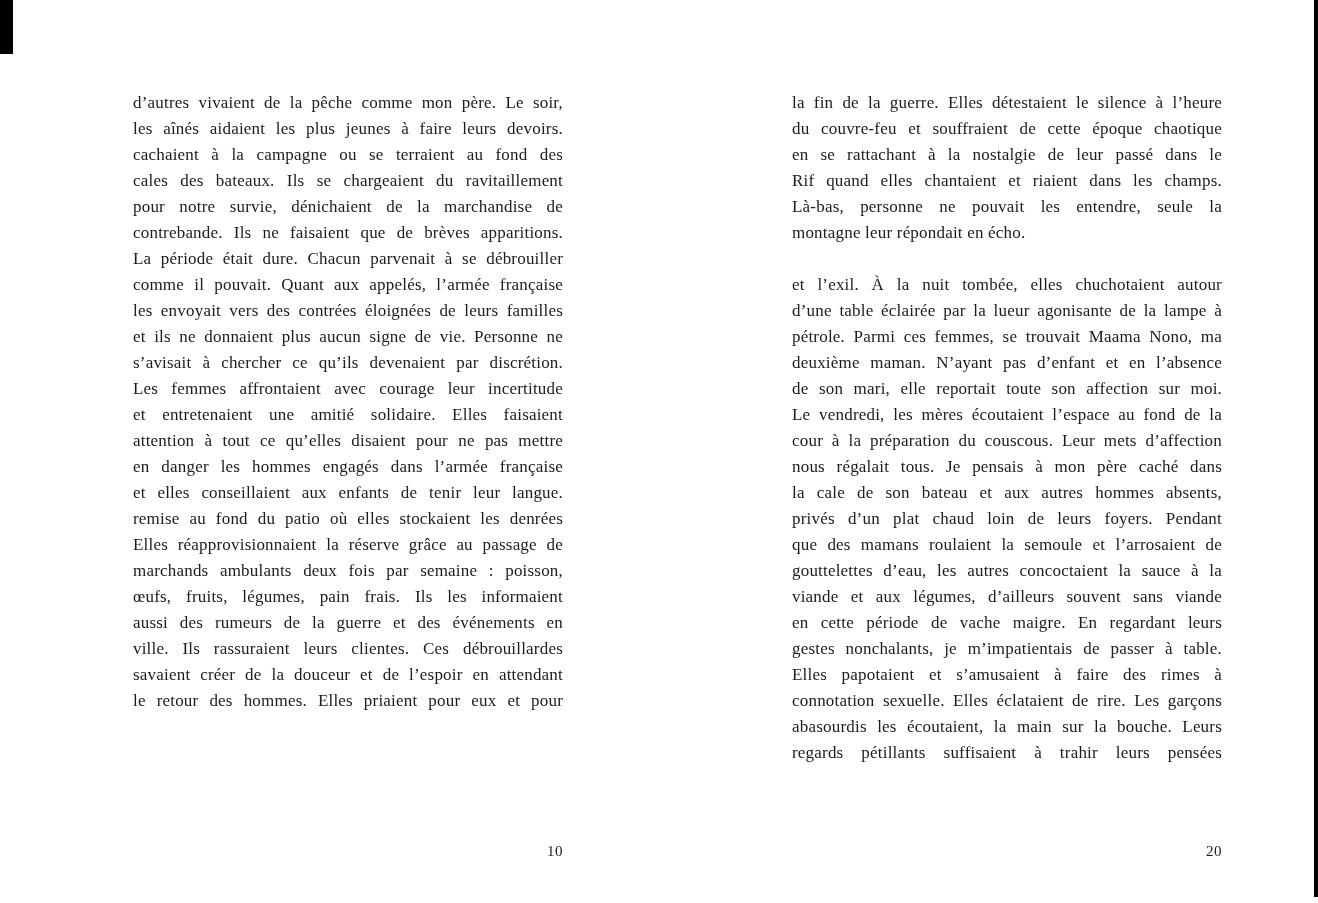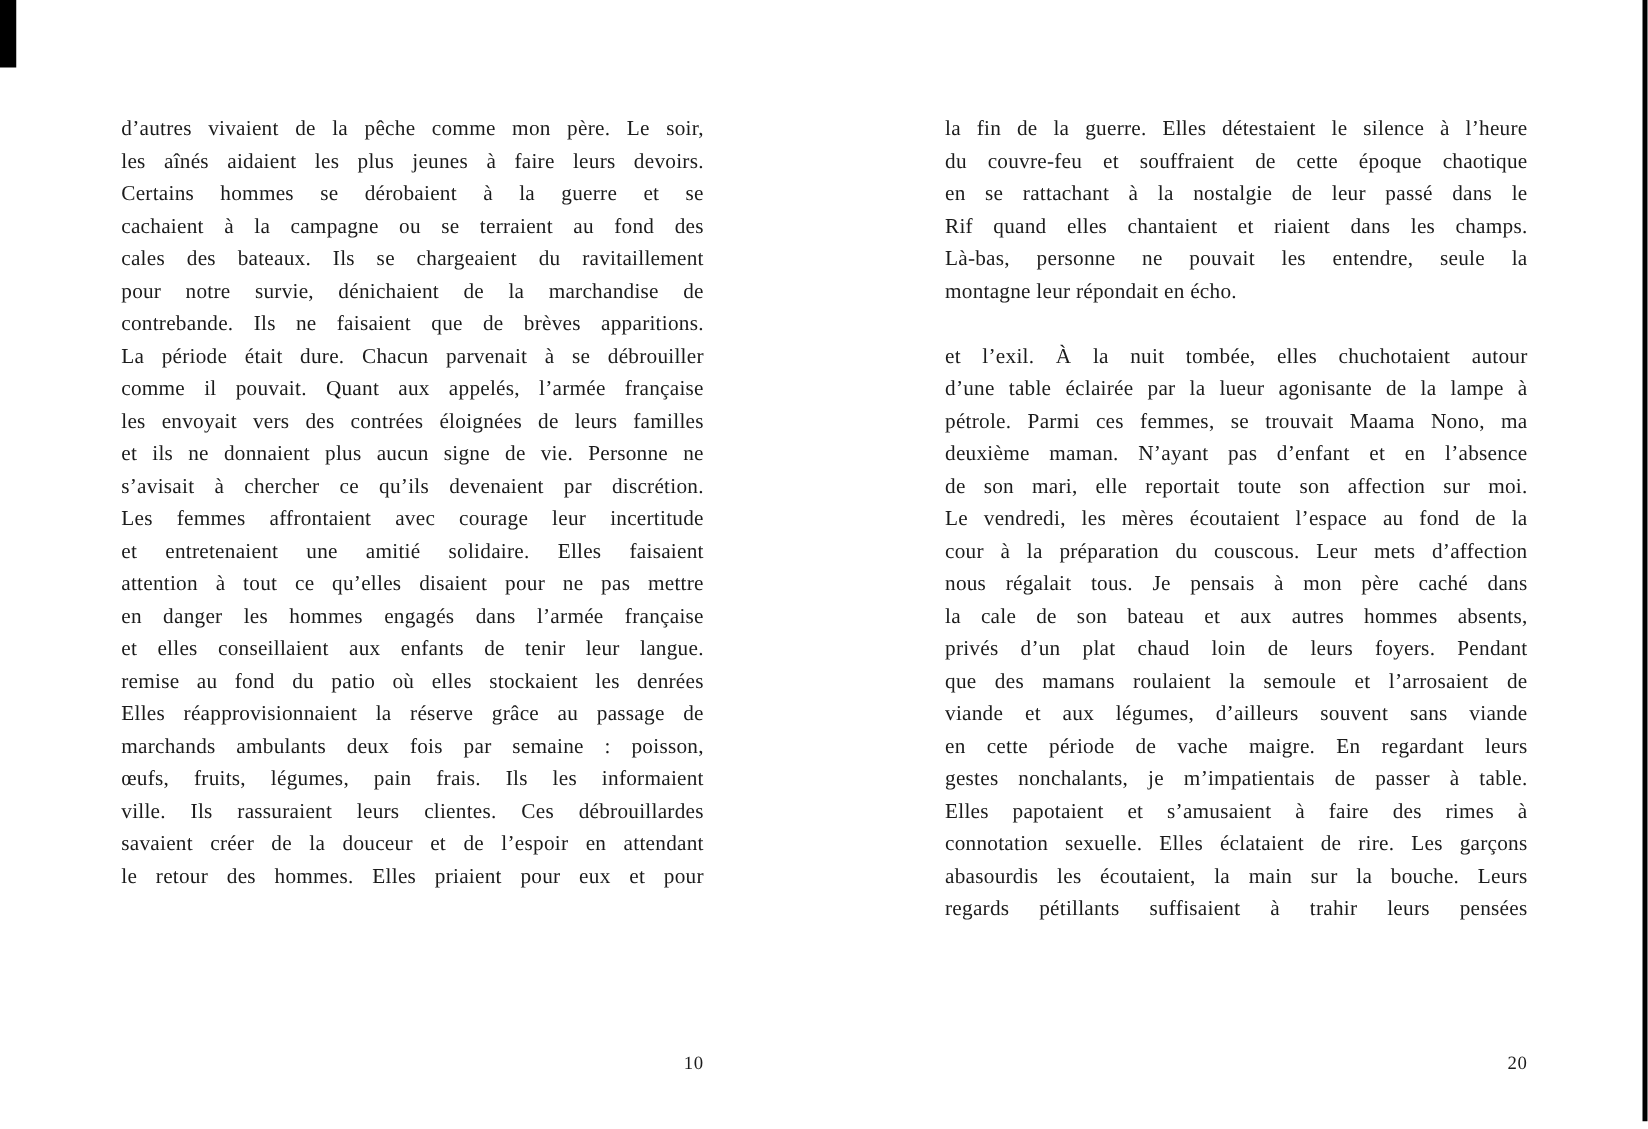--- a/index.html
+++ b/index.html
@@ -48,20 +48,21 @@
   .text-block {
     width: 100%;
   }
   .line {
     font-size: 17px;
     line-height: 26px;
     height: 26px;
     letter-spacing: 0.2px;
     text-align: justify;
     text-align-last: justify;
+    margin-left: 36px;
     -moz-text-align-last: justify;
   }
   .line.last {
     text-align-last: left;
     -moz-text-align-last: left;
   }
   .line.gap {
     height: 26px;
   }
   .page-number {
@@ -79,39 +80,39 @@
 
 <div class="spread">
 
   <div class="scan-mark-top-left"></div>
   <div class="scan-line-right-edge"></div>
 
   <div class="page page-left">
     <div class="text-block">
         <div class="line">d’autres vivaient de la pêche comme mon père. Le soir,</div>
         <div class="line">les aînés aidaient les plus jeunes à faire leurs devoirs.</div>
-        <div class="line">Certains hommes se dérobaient à la guerre et se</div>
         <div class="line">cachaient à la campagne ou se terraient au fond des</div>
         <div class="line">cales des bateaux. Ils se chargeaient du ravitaillement</div>
         <div class="line">pour notre survie, dénichaient de la marchandise de</div>
         <div class="line">contrebande. Ils ne faisaient que de brèves apparitions.</div>
         <div class="line">La période était dure. Chacun parvenait à se débrouiller</div>
         <div class="line">comme il pouvait. Quant aux appelés, l’armée française</div>
         <div class="line">les envoyait vers des contrées éloignées de leurs familles</div>
         <div class="line">et ils ne donnaient plus aucun signe de vie. Personne ne</div>
         <div class="line">s’avisait à chercher ce qu’ils devenaient par discrétion.</div>
         <div class="line">Les femmes affrontaient avec courage leur incertitude</div>
         <div class="line">et entretenaient une amitié solidaire. Elles faisaient</div>
         <div class="line">attention à tout ce qu’elles disaient pour ne pas mettre</div>
         <div class="line">en danger les hommes engagés dans l’armée française</div>
         <div class="line">et elles conseillaient aux enfants de tenir leur langue.</div>
         <div class="line">remise au fond du patio où elles stockaient les denrées</div>
         <div class="line">Elles réapprovisionnaient la réserve grâce au passage de</div>
         <div class="line">marchands ambulants deux fois par semaine : poisson,</div>
         <div class="line">œufs, fruits, légumes, pain frais. Ils les informaient</div>
+        <div class="line">aussi des rumeurs de la guerre et des événements en</div>
         <div class="line">ville. Ils rassuraient leurs clientes. Ces débrouillardes</div>
         <div class="line">savaient créer de la douceur et de l’espoir en attendant</div>
         <div class="line">le retour des hommes. Elles priaient pour eux et pour</div>
       </div>
     <div class="page-number">10</div>
   </div>
 
   <div class="page page-right">
     <div class="text-block">
         <div class="line">la fin de la guerre. Elles détestaient le silence à l’heure</div>
@@ -125,20 +126,21 @@
         <div class="line">d’une table éclairée par la lueur agonisante de la lampe à</div>
         <div class="line">pétrole. Parmi ces femmes, se trouvait Maama Nono, ma</div>
         <div class="line">deuxième maman. N’ayant pas d’enfant et en l’absence</div>
         <div class="line">de son mari, elle reportait toute son affection sur moi.</div>
         <div class="line">Le vendredi, les mères écoutaient l’espace au fond de la</div>
         <div class="line">cour à la préparation du couscous. Leur mets d’affection</div>
         <div class="line">nous régalait tous. Je pensais à mon père caché dans</div>
         <div class="line">la cale de son bateau et aux autres hommes absents,</div>
         <div class="line">privés d’un plat chaud loin de leurs foyers. Pendant</div>
         <div class="line">que des mamans roulaient la semoule et l’arrosaient de</div>
+        <div class="line">gouttelettes d’eau, les autres concoctaient la sauce à la</div>
         <div class="line">viande et aux légumes, d’ailleurs souvent sans viande</div>
         <div class="line">en cette période de vache maigre. En regardant leurs</div>
         <div class="line">gestes nonchalants, je m’impatientais de passer à table.</div>
         <div class="line">Elles papotaient et s’amusaient à faire des rimes à</div>
         <div class="line">connotation sexuelle. Elles éclataient de rire. Les garçons</div>
         <div class="line">abasourdis les écoutaient, la main sur la bouche. Leurs</div>
         <div class="line">regards pétillants suffisaient à trahir leurs pensées</div>
       </div>
     <div class="page-number">20</div>
   </div>

